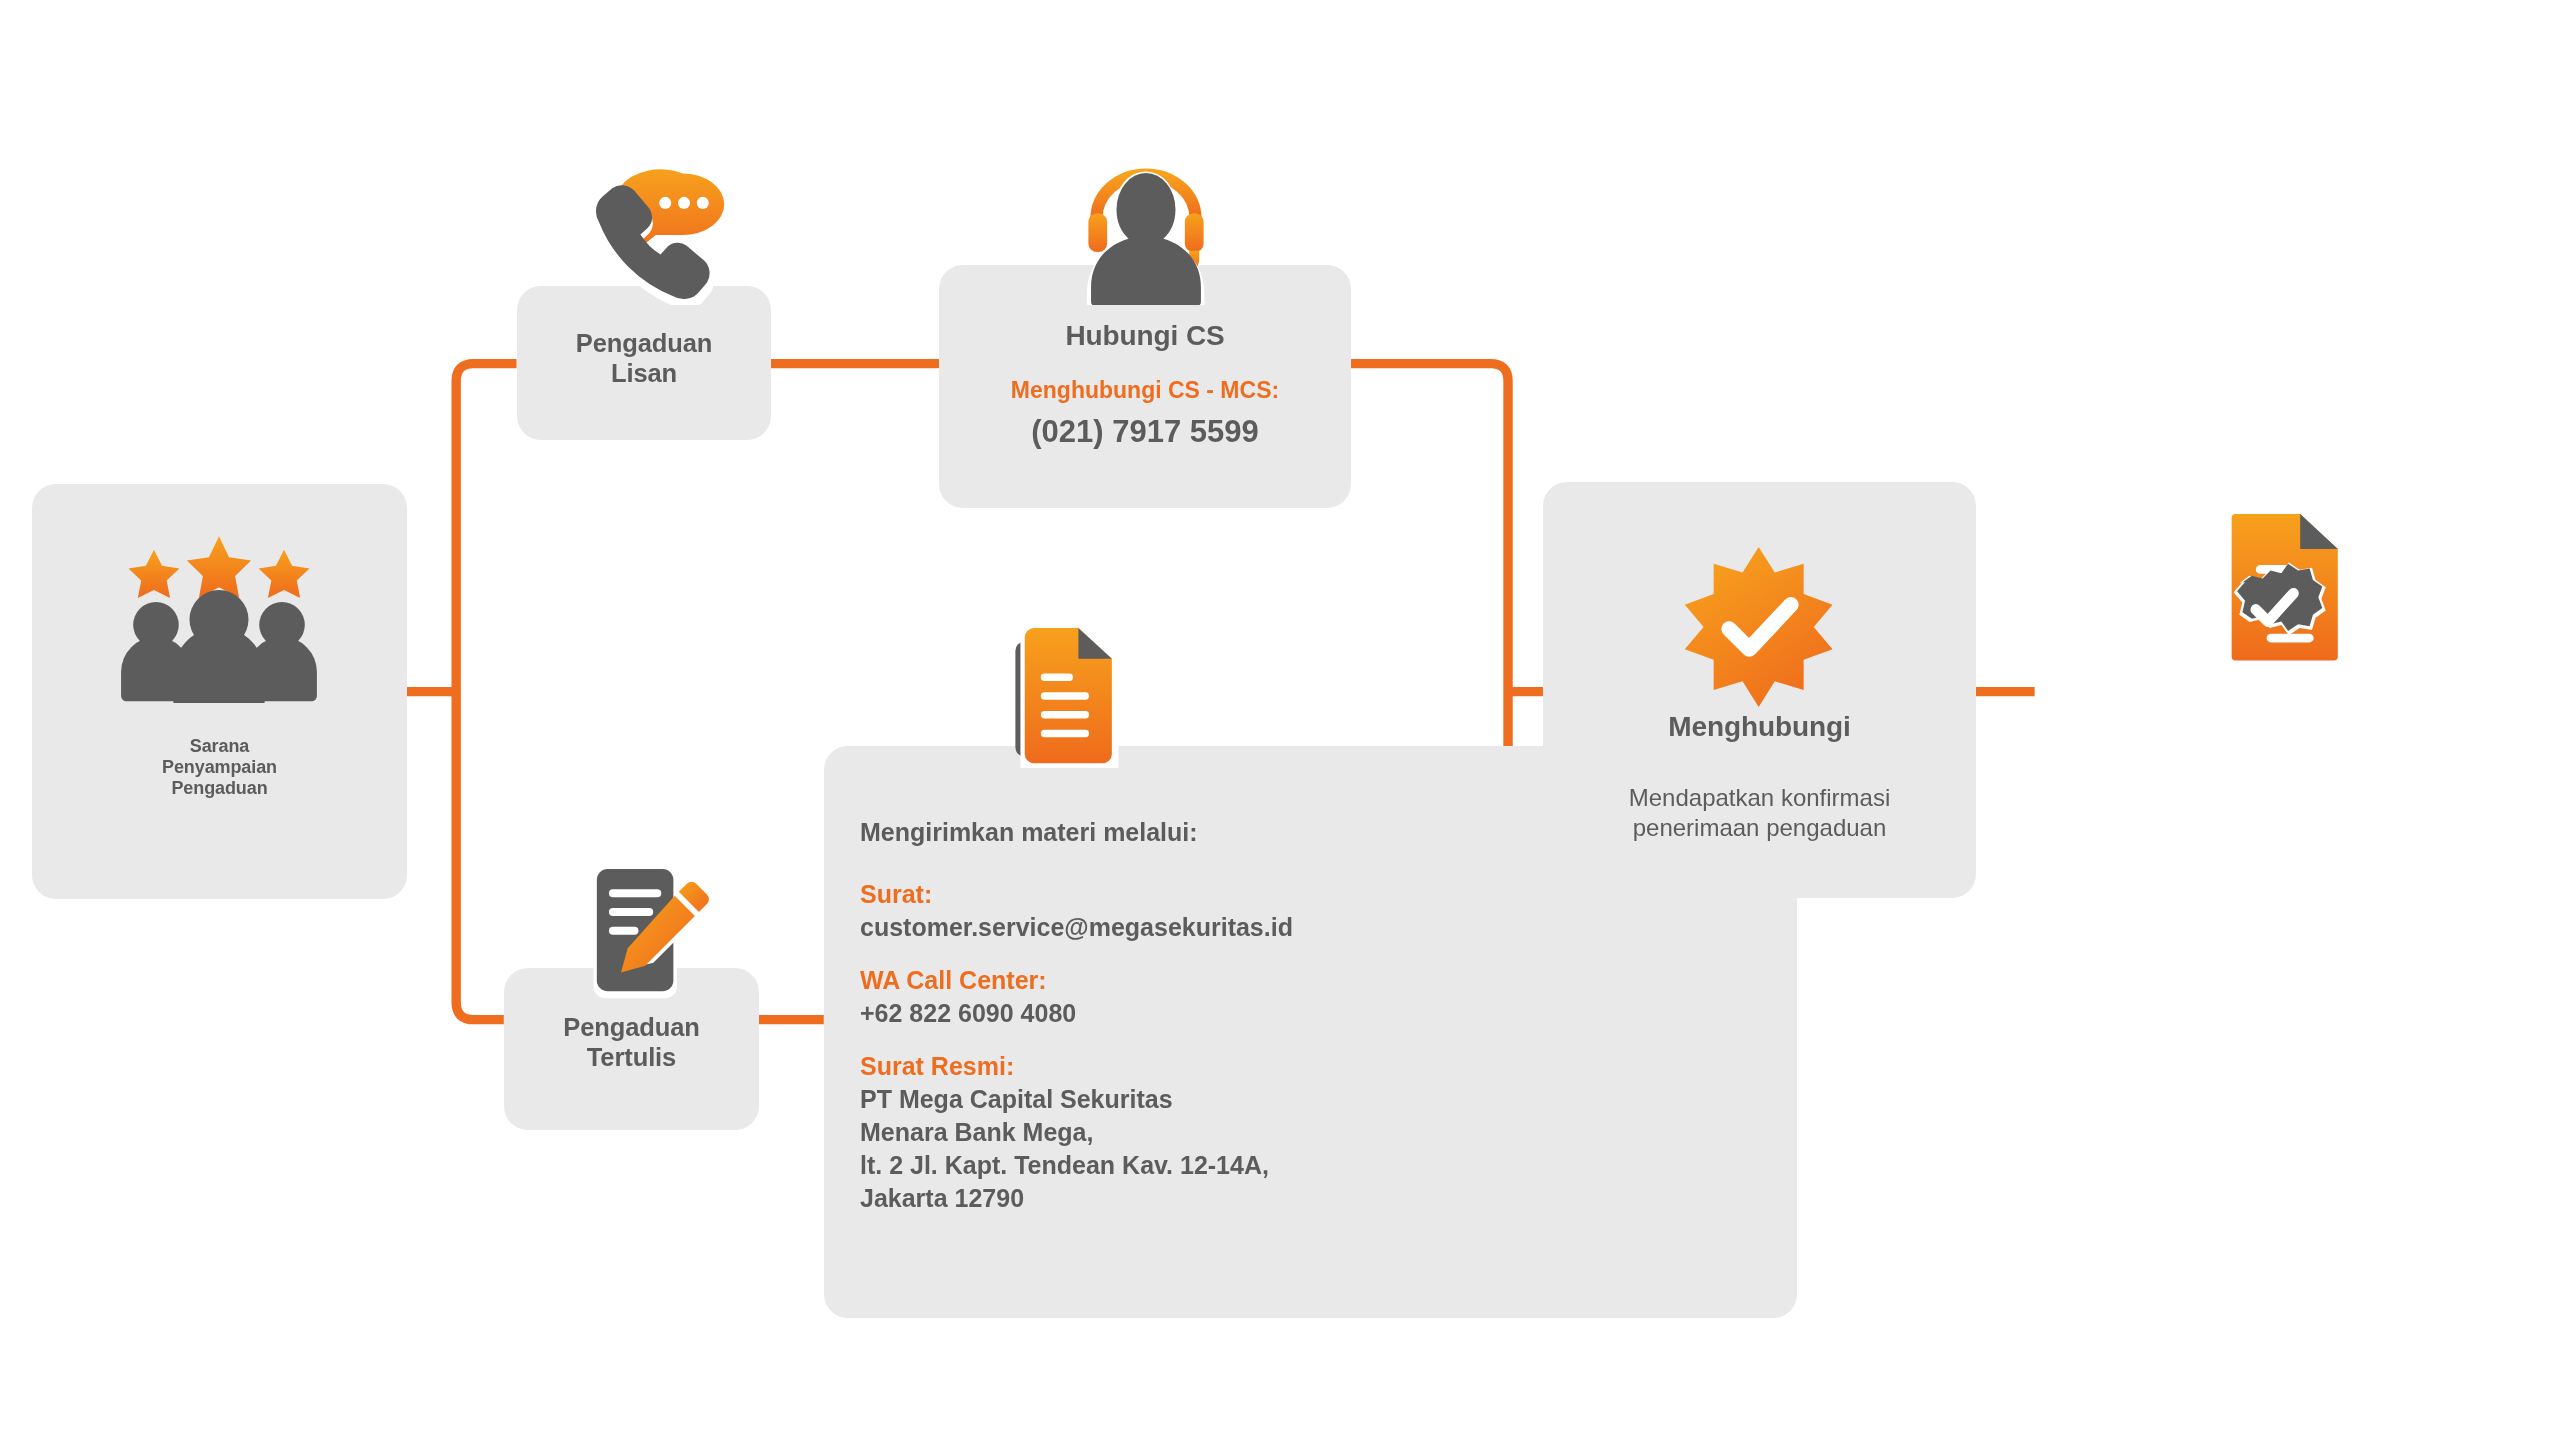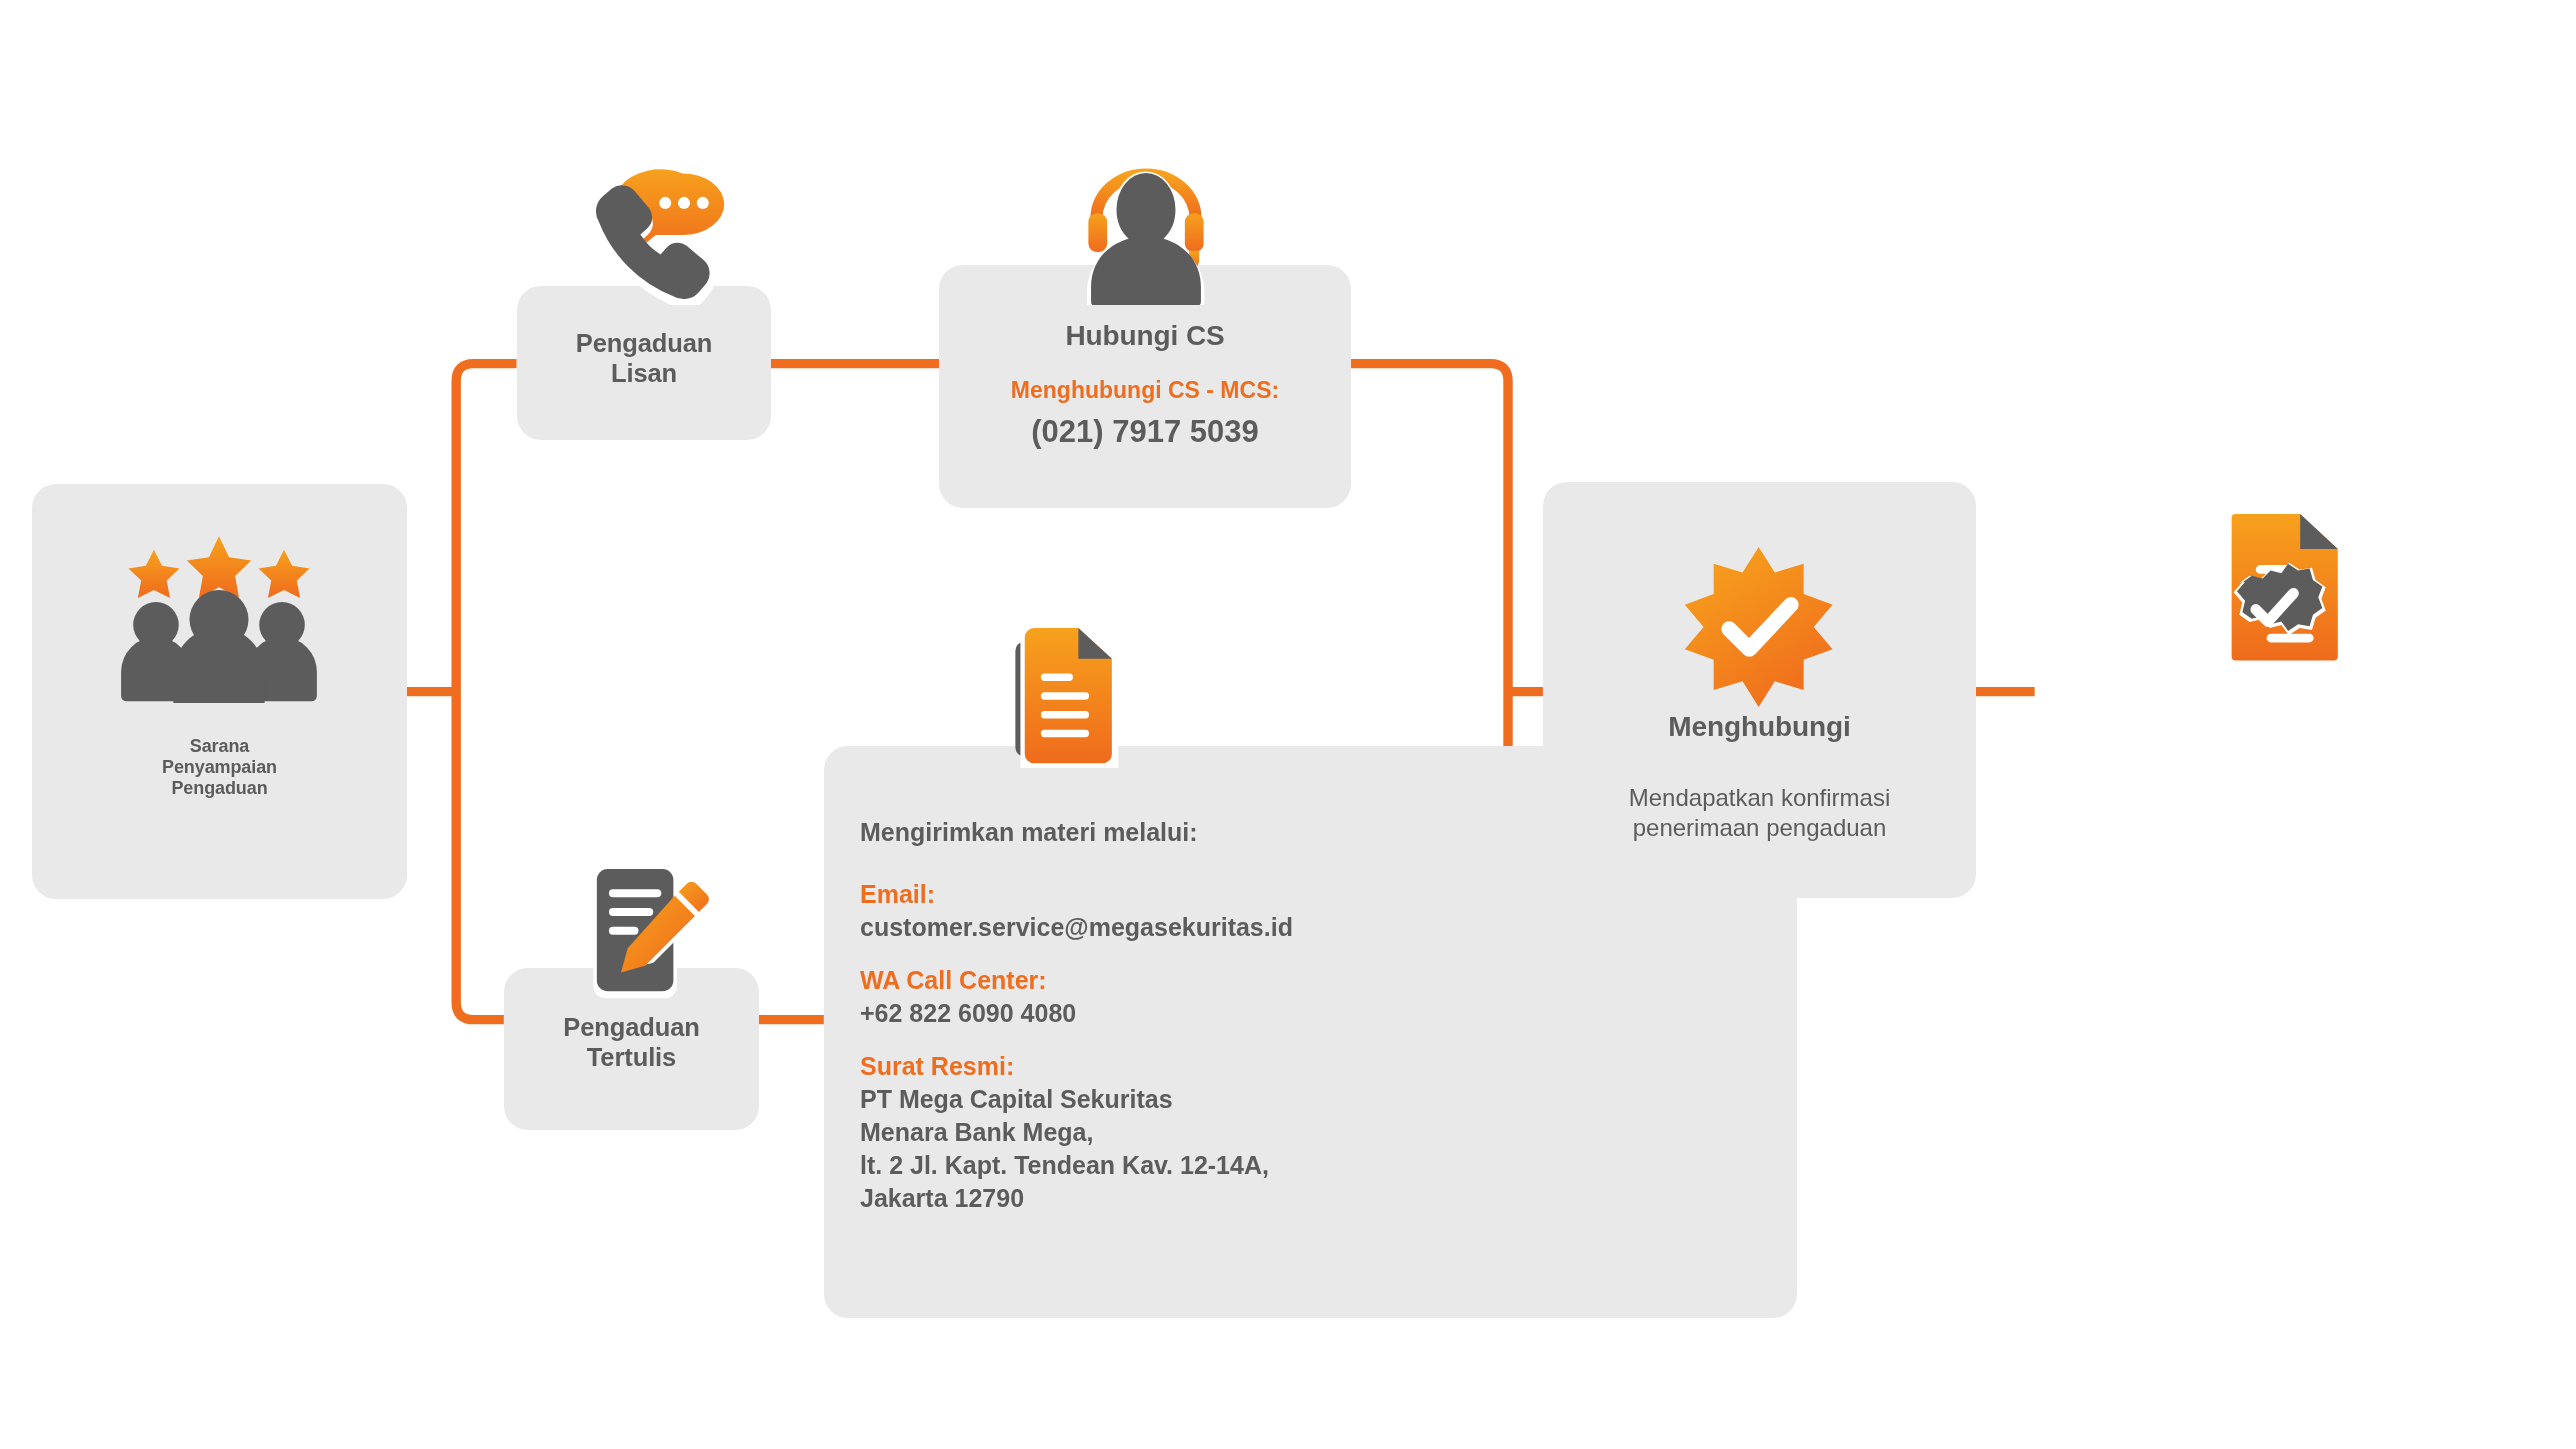--- a/index.html
+++ b/index.html
@@ -296,21 +296,21 @@
         <path fill="#ffffff" d="M57 36 a26 26 0 0 1 33 4 l22 26 a22 22 0 0 1 -3 30 l-10 9 a96 96 0 0 0 30 30 l9 -10 a22 22 0 0 1 30 -3 l26 22 a26 26 0 0 1 4 33 l-12 14 a30 30 0 0 1 -38 6 A196 196 0 0 1 37 86 a30 30 0 0 1 6 -38 Z" transform="translate(-6,4) scale(1.06)"></path>
         <path fill="#5c5c5c" d="M57 36 a26 26 0 0 1 33 4 l22 26 a22 22 0 0 1 -3 30 l-10 9 a96 96 0 0 0 30 30 l9 -10 a22 22 0 0 1 30 -3 l26 22 a26 26 0 0 1 4 33 l-12 14 a30 30 0 0 1 -38 6 A196 196 0 0 1 37 86 a30 30 0 0 1 6 -38 Z"></path>
       </g>
     </svg>
   </div>
 
   <div class="card" id="card-hubungi">
     <div class="card-inner">
       <div class="title" id="hubungi-title">Hubungi CS</div>
       <div class="orange-label" id="hubungi-sub">Menghubungi CS - MCS:</div>
-      <div class="dark-val" id="hubungi-phone">(021) 7917 5039</div>
+      <div class="dark-val" id="hubungi-phone">(021) 7917 5599</div>
     </div>
   </div>
   <div class="icon-float" id="icon-headset">
     <svg viewBox="0 0 200 215" xmlns="http://www.w3.org/2000/svg">
       <defs>
         <linearGradient id="gHead" x1="0" y1="0" x2="0" y2="1">
           <stop offset="0%" stop-color="#f7a11d"></stop>
           <stop offset="100%" stop-color="#ef6b1c"></stop>
         </linearGradient>
       </defs>
@@ -361,21 +361,21 @@
       </g>
     </svg>
   </div>
 
   <div class="card" id="card-detail">
     <div class="card-inner">
       <div class="detail-pad">
         <div id="detail-heading">Mengirimkan materi melalui:</div>
 
         <div class="detail-group">
-          <div class="lbl">Email:</div>
+          <div class="lbl">Surat:</div>
           <div class="val">customer.service@megasekuritas.id</div>
         </div>
 
         <div class="detail-group">
           <div class="lbl">WA Call Center:</div>
           <div class="val">+62 822 6090 4080</div>
         </div>
 
         <div class="detail-group">
           <div class="lbl">Surat Resmi:</div>

